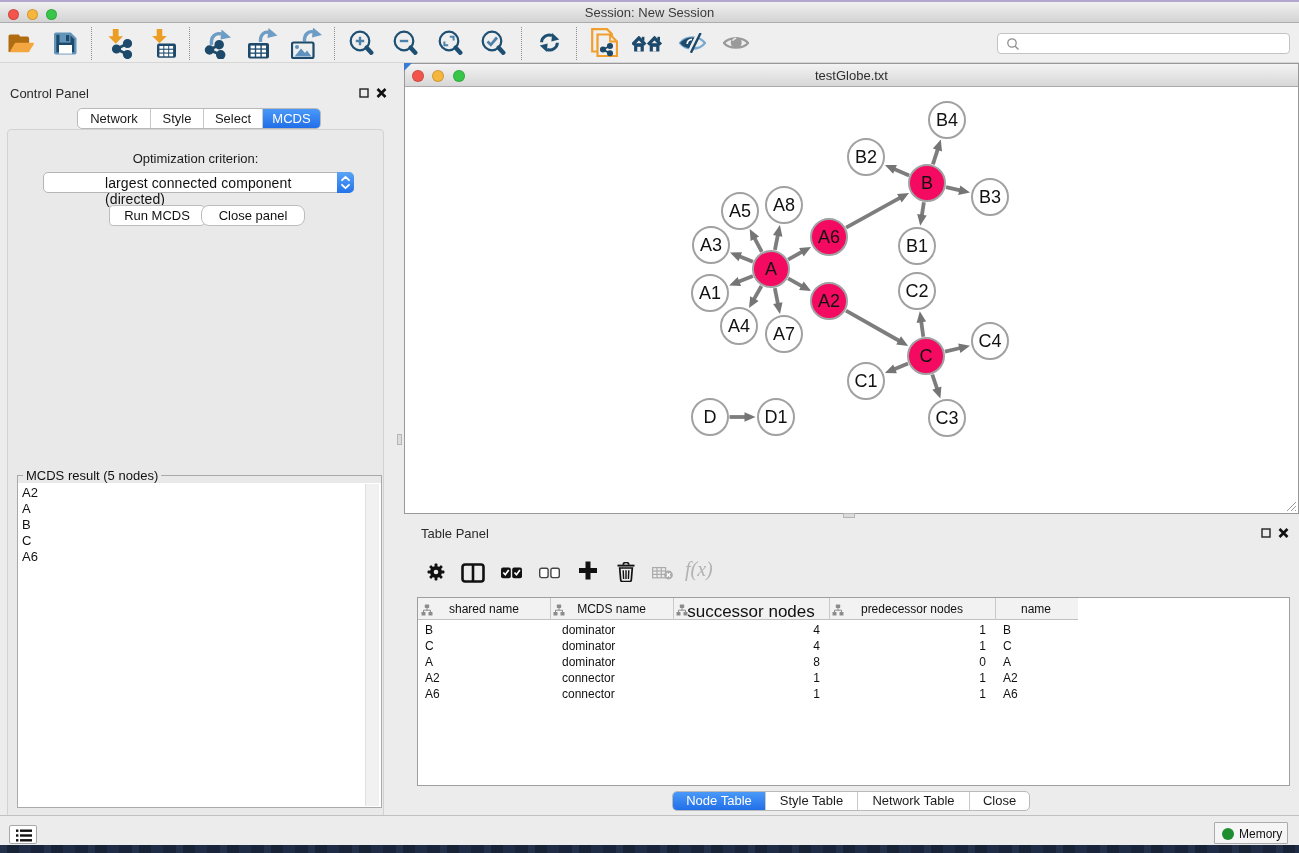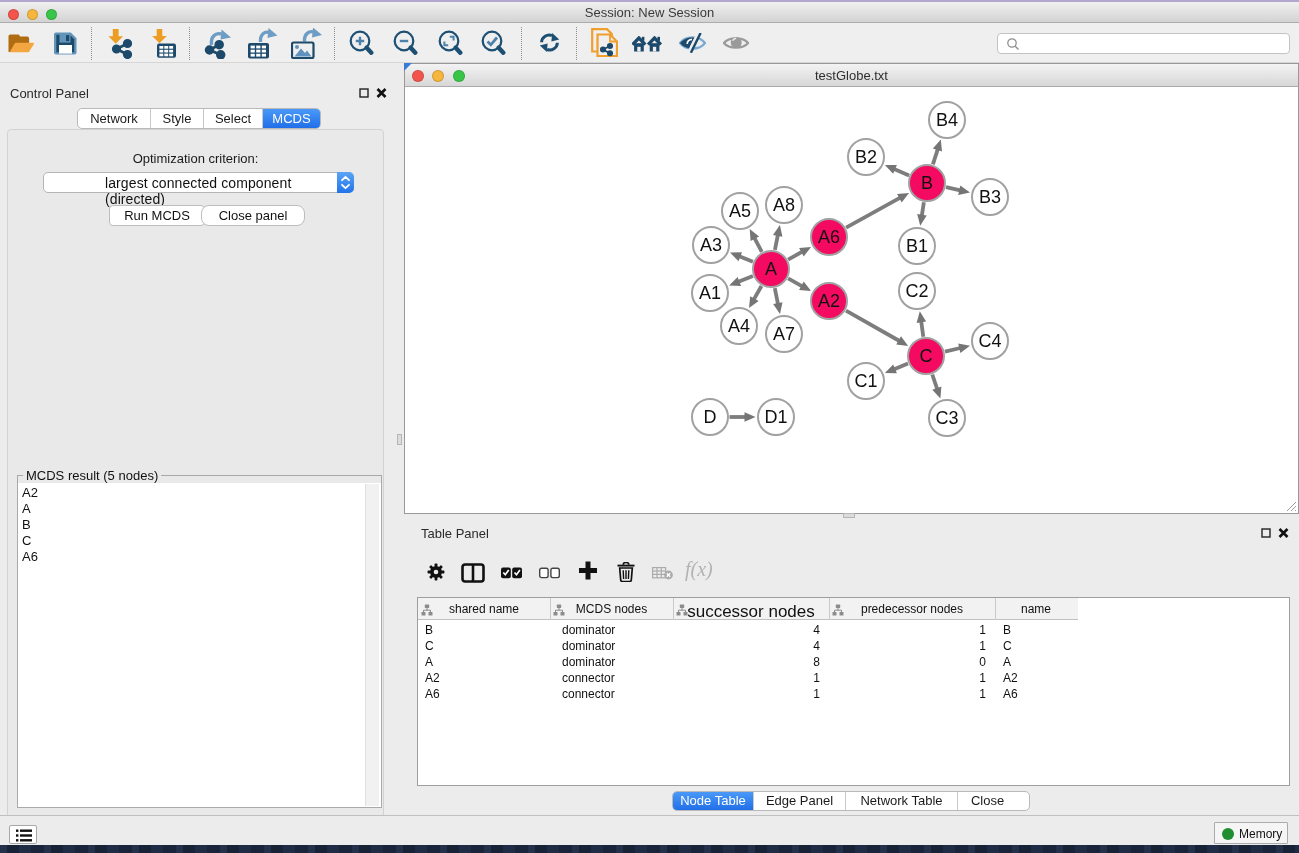--- a/index.html
+++ b/index.html
@@ -406,21 +406,21 @@
 <div class="abs" style="left:0px;top:4px;width:132px;text-align:center;font-size:12px;color:#111;">shared name</div>
 <svg class="abs" style="left:3px;top:6px;" width="12" height="12" viewBox="0 0 12 12">
         <g fill="#8c8c8c">
           <rect x="3.8" y="0.5" width="4.4" height="3.4" rx="0.6"></rect>
           <rect x="0.5" y="8" width="4" height="3.5" rx="0.6"></rect>
           <rect x="7.5" y="8" width="4" height="3.5" rx="0.6"></rect>
         </g>
         <path d="M6,3.9 V6.2 M2.5,8 V6.2 H9.5 V8" fill="none" stroke="#8c8c8c" stroke-width="1"></path>
       </svg>
 <div class="abs" style="left:132px;top:0;height:22px;border-left:1px solid #c9c9c9;"></div>
-<div class="abs" style="left:132px;top:4px;width:123px;text-align:center;font-size:12px;color:#111;">MCDS nodes</div>
+<div class="abs" style="left:132px;top:4px;width:123px;text-align:center;font-size:12px;color:#111;">MCDS name</div>
 <svg class="abs" style="left:135px;top:6px;" width="12" height="12" viewBox="0 0 12 12">
         <g fill="#8c8c8c">
           <rect x="3.8" y="0.5" width="4.4" height="3.4" rx="0.6"></rect>
           <rect x="0.5" y="8" width="4" height="3.5" rx="0.6"></rect>
           <rect x="7.5" y="8" width="4" height="3.5" rx="0.6"></rect>
         </g>
         <path d="M6,3.9 V6.2 M2.5,8 V6.2 H9.5 V8" fill="none" stroke="#8c8c8c" stroke-width="1"></path>
       </svg>
 <div class="abs" style="left:255px;top:0;height:22px;border-left:1px solid #c9c9c9;"></div>
 <div class="abs" style="left:255px;top:4px;width:156px;text-align:center;font-size:17px;color:#111;">successor nodes</div>
@@ -464,22 +464,22 @@
 <div class="abs" style="left:255px;top:73px;width:147px;text-align:right;font-size:12px;color:#111;">1</div>
 <div class="abs" style="left:411px;top:73px;width:157px;text-align:right;font-size:12px;color:#111;">1</div>
 <div class="abs" style="left:585px;top:73px;font-size:12px;color:#111;">A2</div>
 <div class="abs" style="left:7px;top:89px;font-size:12px;color:#111;">A6</div>
 <div class="abs" style="left:144px;top:89px;font-size:12px;color:#111;">connector</div>
 <div class="abs" style="left:255px;top:89px;width:147px;text-align:right;font-size:12px;color:#111;">1</div>
 <div class="abs" style="left:411px;top:89px;width:157px;text-align:right;font-size:12px;color:#111;">1</div>
 <div class="abs" style="left:585px;top:89px;font-size:12px;color:#111;">A6</div>
 </div>
   <div class="abs" style="left:281px;top:274px;width:358px;height:20px;border:1px solid #b9b9b9;border-radius:5px;background:#fff;overflow:hidden;display:flex;">
-    <div style="width:80px;height:100%;background:linear-gradient(#4a99f8,#216fe8);text-align:center;font-size:13px;line-height:18px;color:#fff;">Node Table</div>
-    <div style="width:92px;height:100%;border-left:1px solid #c9c9c9;text-align:center;font-size:13px;line-height:18px;color:#1a1a1a;">Edge Panel</div>
+    <div style="width:92px;height:100%;background:linear-gradient(#4a99f8,#216fe8);text-align:center;font-size:13px;line-height:18px;color:#fff;">Node Table</div>
+    <div style="width:92px;height:100%;border-left:1px solid #c9c9c9;text-align:center;font-size:13px;line-height:18px;color:#1a1a1a;">Style Table</div>
     <div style="width:112px;height:100%;border-left:1px solid #c9c9c9;text-align:center;font-size:13px;line-height:18px;color:#1a1a1a;">Network Table</div>
     <div style="width:60px;height:100%;border-left:1px solid #c9c9c9;text-align:center;font-size:13px;line-height:18px;color:#1a1a1a;">Close</div>
   </div>
 
 </div>
 
 <div class="abs" style="left:0;top:815px;width:1299px;height:30px;background:#ececec;border-top:1px solid #c0c0c0;">
   <div class="abs" style="left:9px;top:9px;width:28px;height:19px;background:#fff;border:1px solid #a8a8a8;border-radius:2px;">
     <svg class="abs" style="left:6px;top:3px;" width="16" height="13" viewBox="0 0 16 13">
         <g fill="#111">

